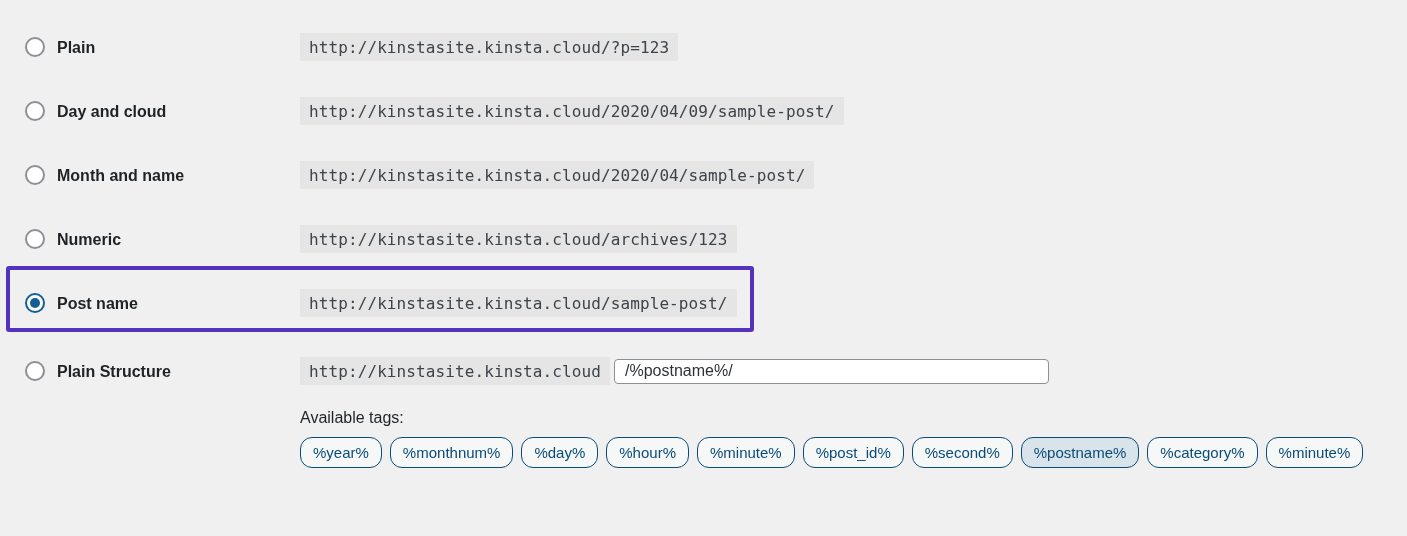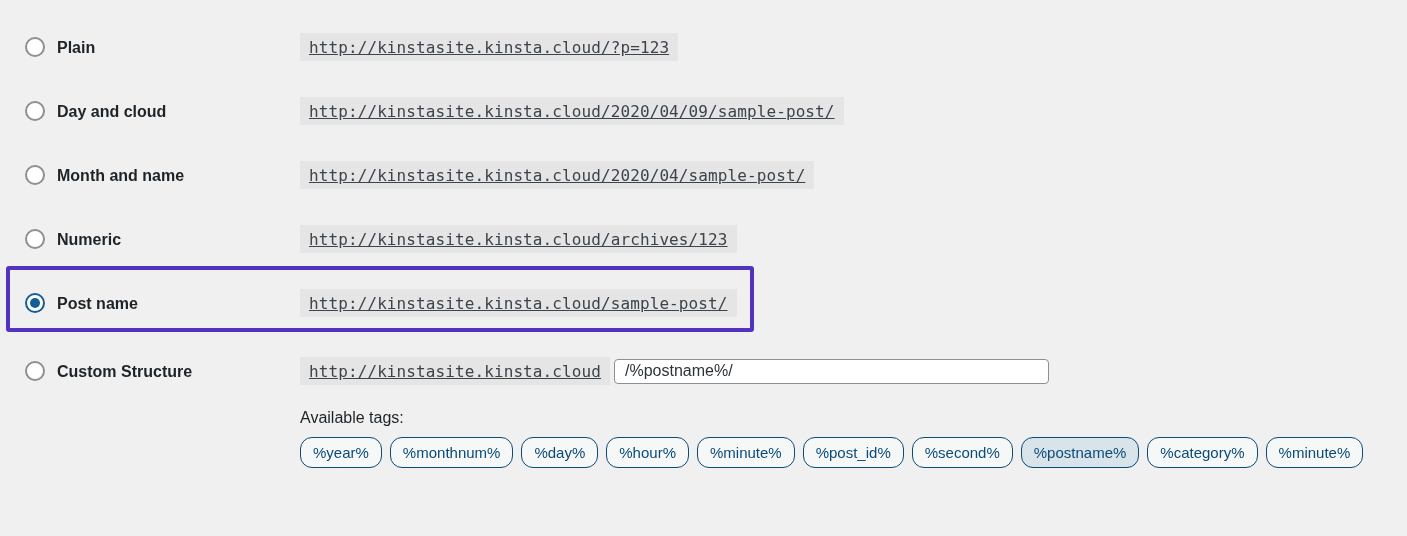--- a/index.html
+++ b/index.html
@@ -59,21 +59,20 @@
     align-items: center;
     flex: 1;
   }
   code.url-display {
     font-family: ui-monospace, SFMono-Regular, Menlo, Monaco, Consolas, monospace;
     background: #e5e5e6;
     padding: 5px 9px 4px 9px;
     font-size: 16px;
     color: #3c434a;
     letter-spacing: 0.1px;
-    text-decoration: underline;
   }
   .highlight-box {
     position: absolute;
     border: 4px solid #5333be;
     border-radius: 3px;
     pointer-events: none;
   }
   .custom-input {
     font-family: -apple-system, BlinkMacSystemFont, "Segoe UI", Helvetica, Arial, sans-serif;
     font-size: 16px;
@@ -169,21 +168,21 @@
       </div>
       <div class="value-col">
         <code class="url-display">http://kinstasite.kinsta.cloud/sample-post/</code>
       </div>
     </div>
   </div>
 
   <div class="option-row" style="padding-top:22px;">
     <div class="label-col">
       <span class="radio"></span>
-      <span class="option-label">Custom Structure</span>
+      <span class="option-label">Plain Structure</span>
     </div>
     <div class="value-col">
       <code class="url-display">http://kinstasite.kinsta.cloud</code>
       <input type="text" class="custom-input" value="/%postname%/" style="">
     </div>
   </div>
 
   <div class="tags-row">
     <div class="tags-label">Available tags:</div>
     <div class="tags-buttons">

